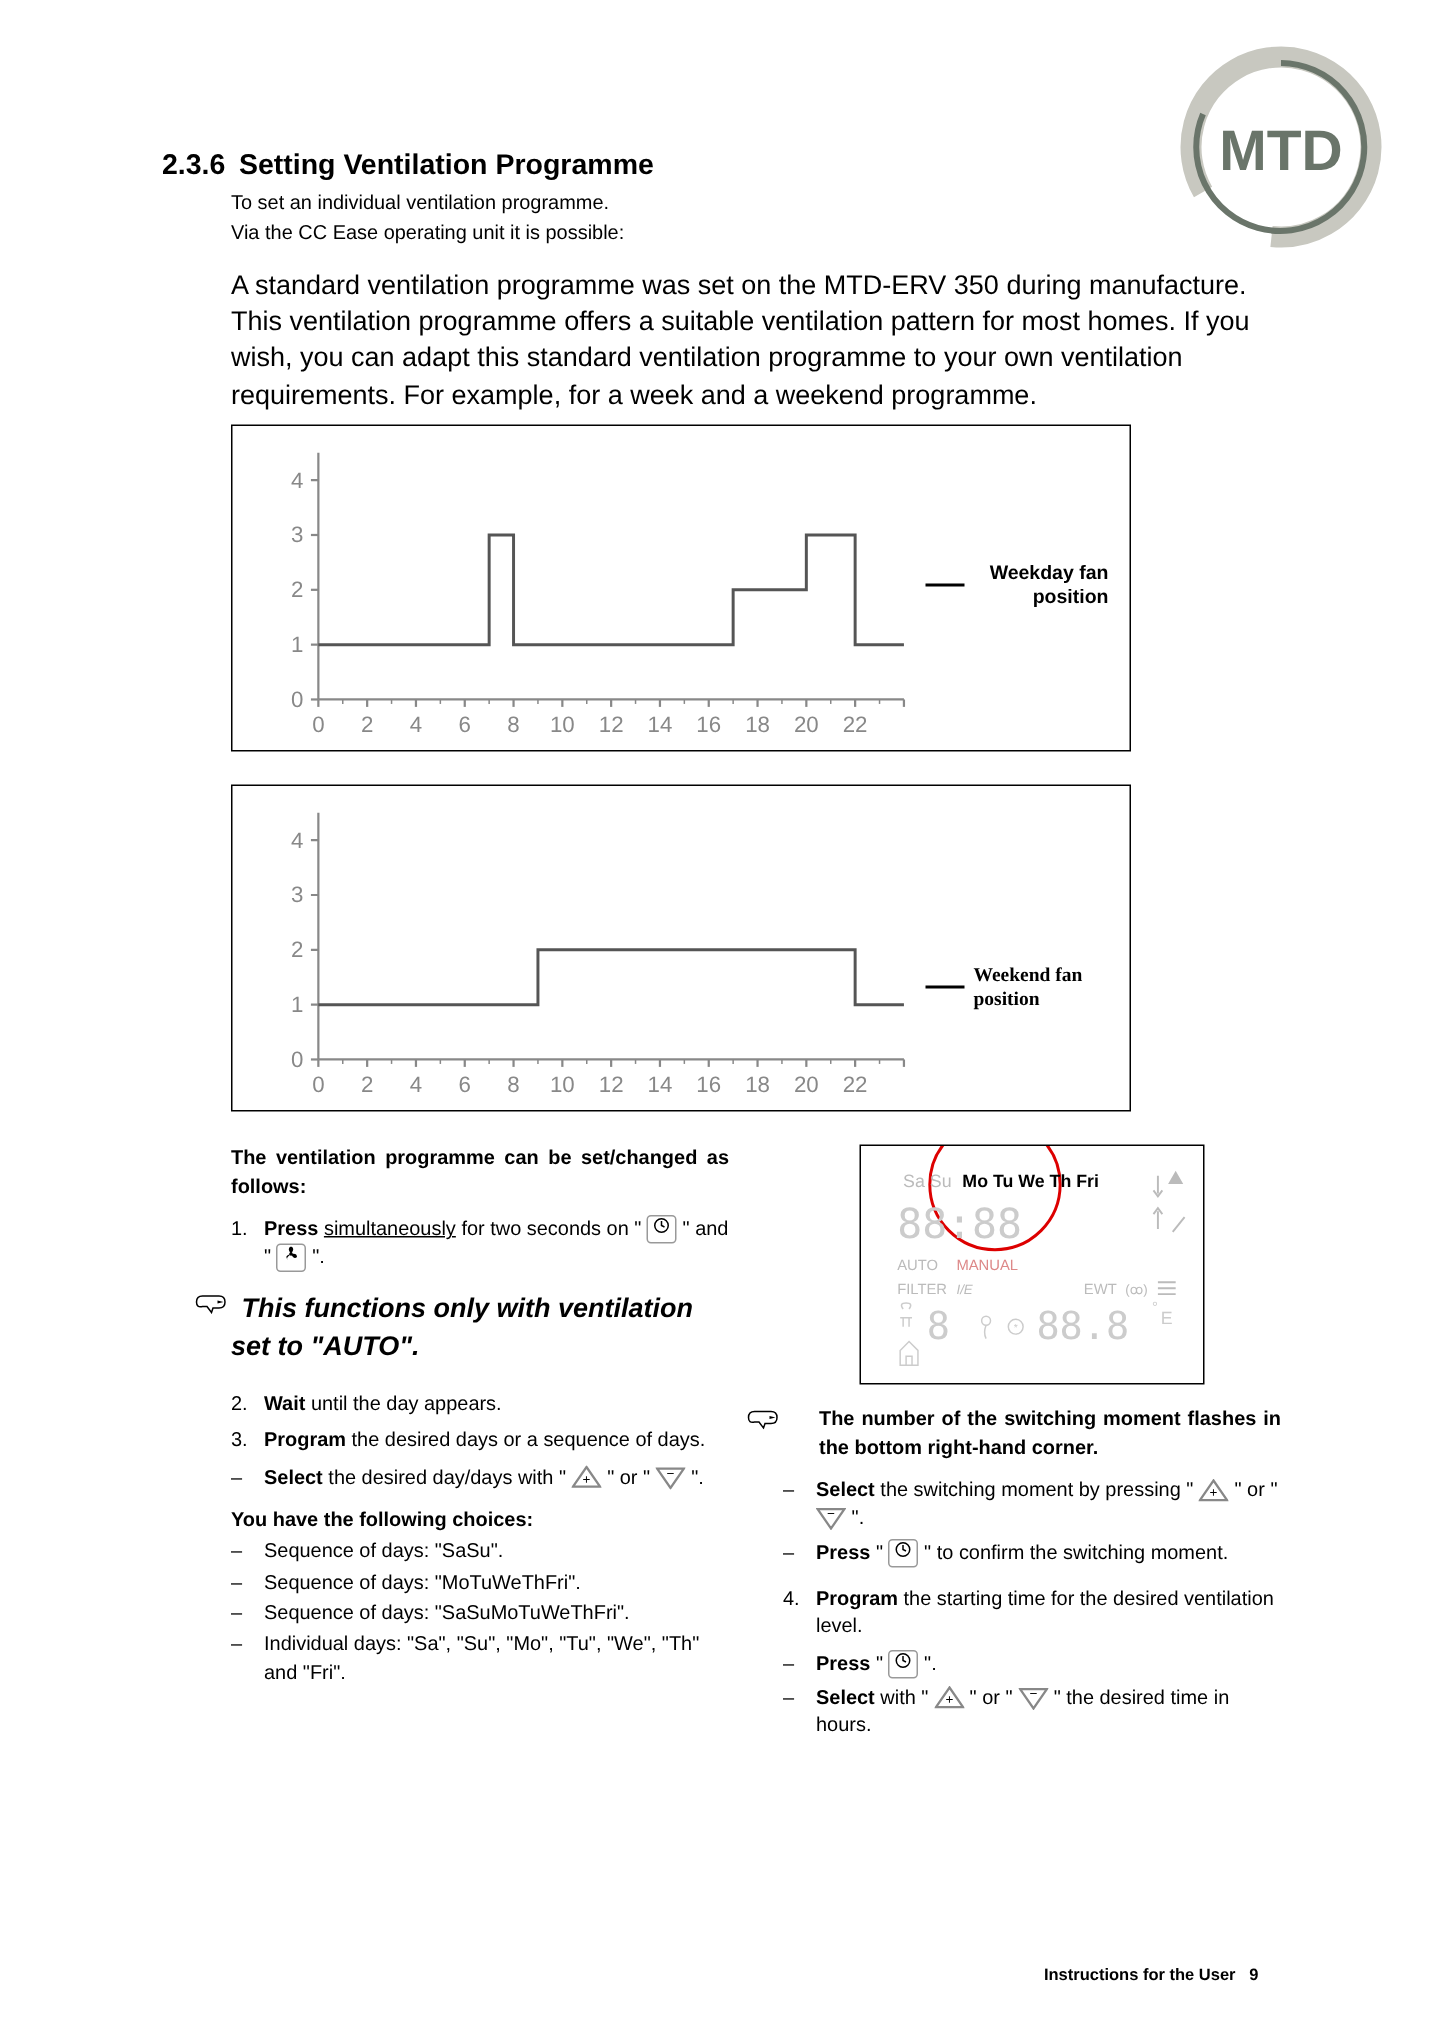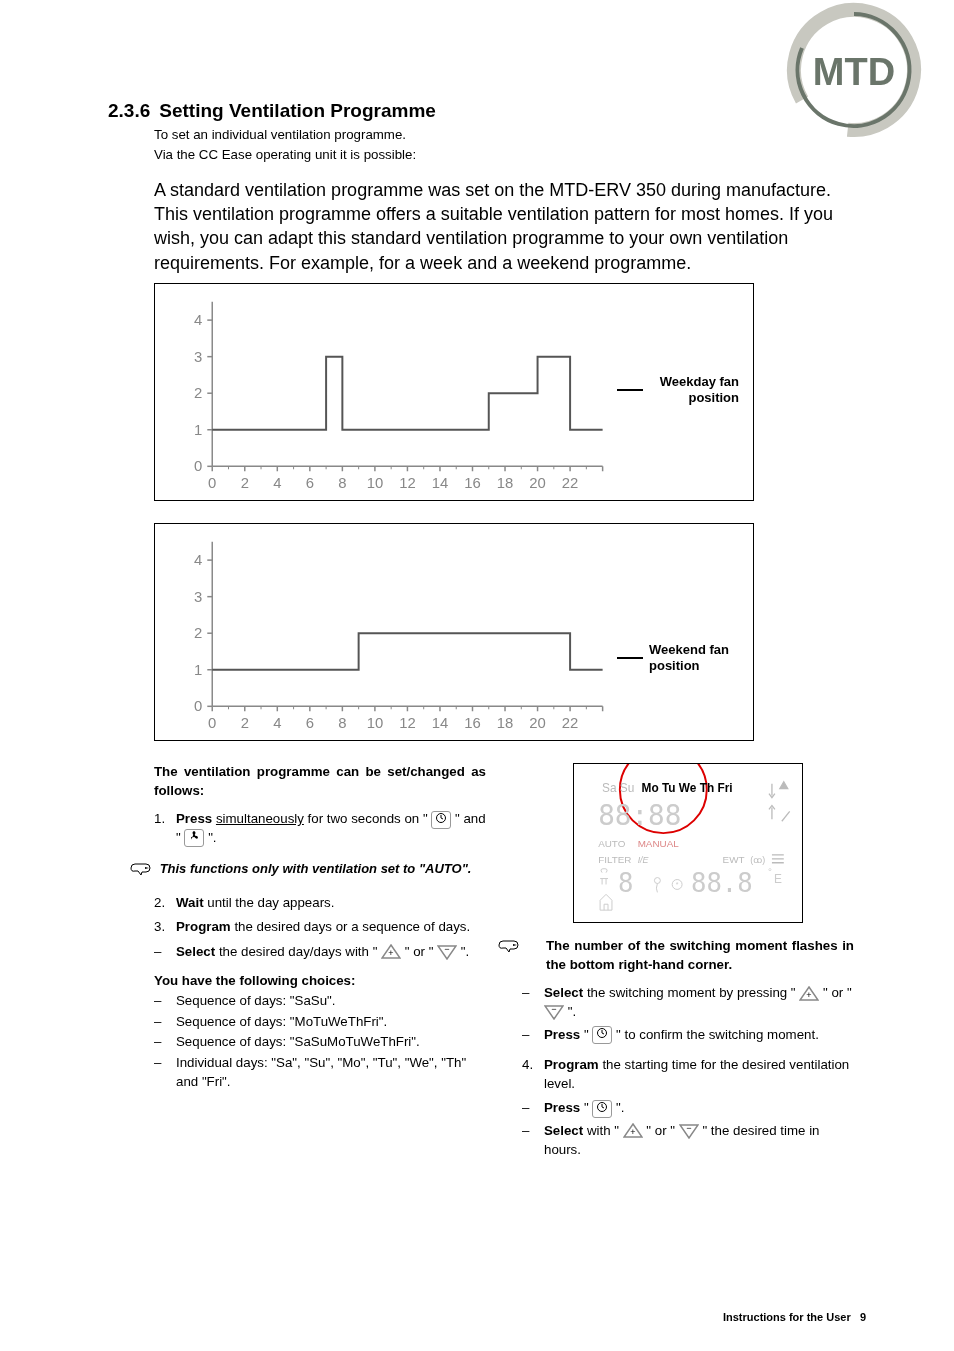--- a/index.html
+++ b/index.html
@@ -1,18 +1,18 @@
 <!DOCTYPE html>
 <html><head>
 <meta charset="utf-8">
 <style>
   * { box-sizing: border-box; margin: 0; padding: 0; }
   html, body { width: 954px; height: 1351px; background: #fff; font-family: Arial, Helvetica, sans-serif; color: #000; }
   .page { position: relative; width: 954px; height: 1351px; padding: 100px 100px 40px 130px; }
-  .logo { position: absolute; top: 0; right: 30px; width: 140px; height: 140px; text-align: center; }
+  .logo { position: absolute; top: 28px; right: 30px; width: 140px; height: 140px; text-align: center; }
   .logo svg { width: 100%; height: 100%; }
   .section-heading { font-size: 19px; font-weight: bold; margin-bottom: 4px; }
   .sec-num { display: inline-block; width: 46px; vertical-align: top; margin-left: -46px; }
   .intro { font-size: 13.3px; line-height: 1.35; margin-left: 24px; margin-bottom: 14px; }
   .intro p { margin-bottom: 2px; }
   .para { font-size: 18px; line-height: 1.35; margin-left: 24px; margin-bottom: 8px; }
   .chart-box { border: 1px solid #000; margin-left: 24px; width: 600px; height: 218px; position: relative; margin-bottom: 22px; }
   .chart-box svg { width: 100%; height: 100%; }
   .chart-label { position: absolute; right: 14px; font-weight: bold; font-size: 13px; line-height: 1.2; }
   .two-col { display: flex; margin-left: 0; gap: 36px; }
@@ -21,26 +21,26 @@
   .step { display: flex; margin-bottom: 6px; }
   .step .num { width: 22px; flex-shrink: 0; }
   .step .body { flex: 1; }
   .substep { display: flex; margin-bottom: 4px; }
   .substep .dash { width: 22px; flex-shrink: 0; text-align: left; }
   .substep .body { flex: 1; }
   .icon-btn { display: inline-block; border: 1px solid #999; border-radius: 3px; padding: 0 3px; font-size: 11px; line-height: 15px; vertical-align: middle; background: #fff; }
   .icon-tri-up { display: inline-block; vertical-align: middle; }
   .icon-tri-up svg, .icon-tri-down svg { display:block; }
   .icon-tri-down { display: inline-block; vertical-align: middle; }
-  .note { font-style: italic; font-weight: bold; font-size: 13px; margin: 12px 0 16px 0; position: relative; padding-left: 0; }
+  .note { font-style: italic; font-weight: bold; font-size: 18px; margin: 12px 0 16px 0; position: relative; padding-left: 0; }
   .note-icon { display:inline-block; vertical-align: top; margin-right:4px; margin-left:-24px; }
   .note-icon svg { display:block; }
   .device { border: 1.5px solid #000; width: 230px; height: 160px; position: relative; margin: 0 auto 14px auto; }
   .device svg { width:100%; height:100%; }
-  .footer { position: absolute; bottom: 28px; right: 88px; font-size: 11px; font-weight: bold; }
+  .footer { position: absolute; bottom: 28px; right: 115px; font-size: 11px; font-weight: bold; }
   .u { text-decoration: underline; }
   b { font-weight: bold; }
   .tight { margin-bottom:2px; }
 </style>
 </head>
 <body>
 
 <div class="page">
 
   <div class="logo">
@@ -179,21 +179,21 @@
         <text x="220.16666666666669" y="206" text-anchor="middle" font-size="15" fill="#888">10</text>
         <text x="253" y="206" text-anchor="middle" font-size="15" fill="#888">12</text>
         <text x="285.83333333333337" y="206" text-anchor="middle" font-size="15" fill="#888">14</text>
         <text x="318.66666666666663" y="206" text-anchor="middle" font-size="15" fill="#888">16</text>
         <text x="351.5" y="206" text-anchor="middle" font-size="15" fill="#888">18</text>
         <text x="384.33333333333337" y="206" text-anchor="middle" font-size="15" fill="#888">20</text>
         <text x="417.16666666666663" y="206" text-anchor="middle" font-size="15" fill="#888">22</text>
         <path d="M56 147.11111111111111 L203.75 147.11111111111111 L203.75 110.22222222222223 L417.16666666666663 110.22222222222223 L417.16666666666663 147.11111111111111 L450 147.11111111111111 " fill="none" stroke="#555" stroke-width="2"></path>
       </svg>
     <div class="chart-label" style="top:118px;">
-      <span style="border-top:2px solid #000; width:26px; display:inline-block; vertical-align:middle; margin-right:6px;"></span><span style="display:inline-block; width:90px; vertical-align:middle;">Weekend fan position</span>
+      <span style="border-top:2px solid #000; width:26px; display:inline-block; vertical-align:middle; margin-right:6px;"></span><span style="display:inline-block; width:90px; vertical-align:middle;font-family:Liberation Serif, serif;">Weekend fan position</span>
     </div>
   </div>
 
   <div class="two-col">
 
     <div class="col" style="margin-left:24px;">
       <p style="text-align:justify;">The ventilation programme can be set/changed as follows:</p>
 
       <div class="step">
         <div class="num">1.</div>

